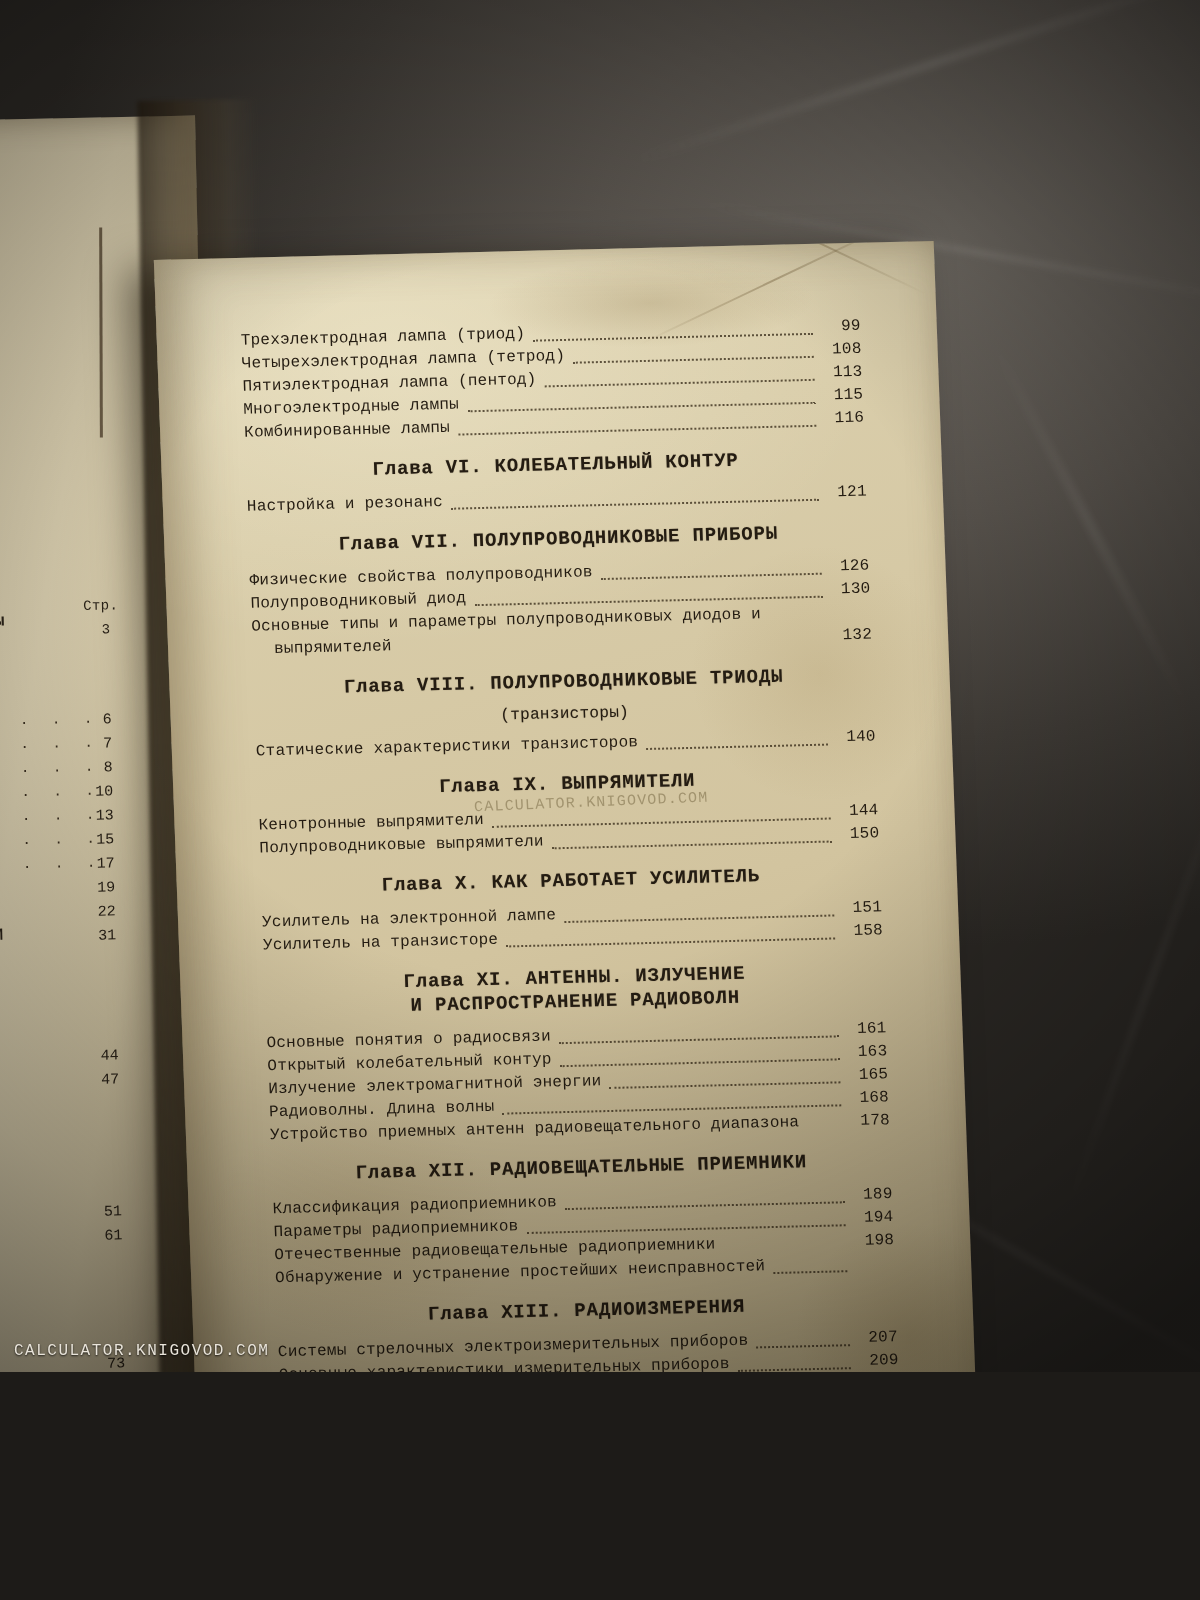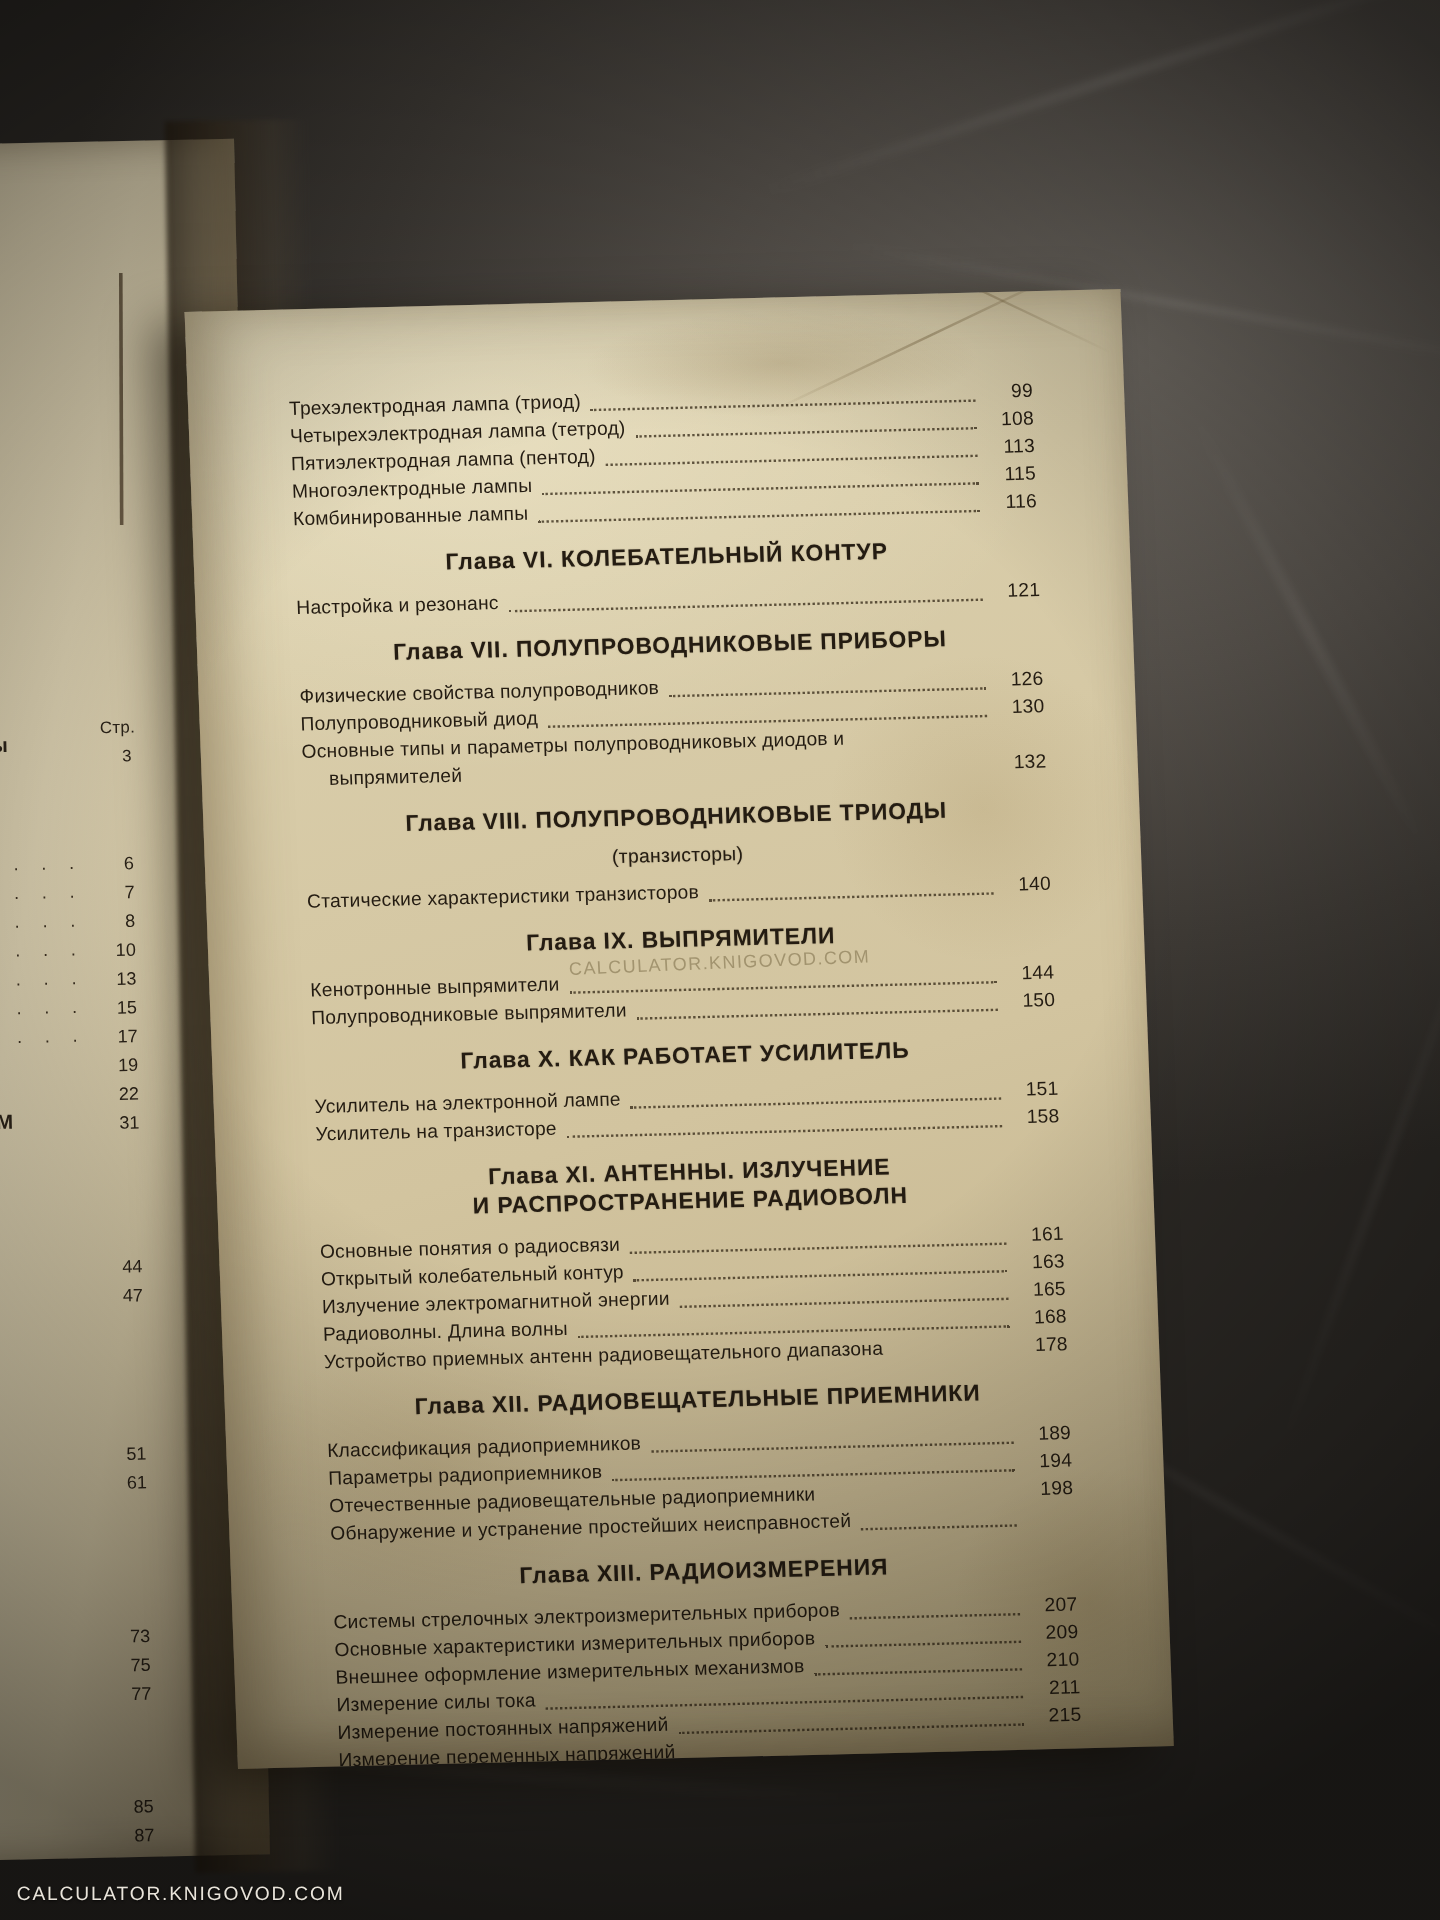--- a/index.html
+++ b/index.html
@@ -3,23 +3,23 @@
 <meta charset="utf-8">
 <style>
   html, body {
     margin: 0;
     padding: 0;
     background: #1d1b18;
   }
   .screen {
     position: relative;
     width: 1200px;
-    height: 1600px;
+    height: 1372px;
     overflow: hidden;
-    font-family: Liberation Sans, sans-serif;
+    font-family: Liberation Mono, monospace;
     background:
       radial-gradient(ellipse 900px 700px at 78% 18%, #6f6a63 0%, #57524c 38%, #3f3b36 70%, #2c2925 100%),
       linear-gradient(145deg, #5a554e 0%, #403c37 50%, #2b2824 100%);
   }
   
   .bg-vein {
     position: absolute;
     background: linear-gradient(90deg, rgba(255,255,255,0.00), rgba(235,232,226,0.13), rgba(255,255,255,0.00));
     filter: blur(3px);
     pointer-events: none;

